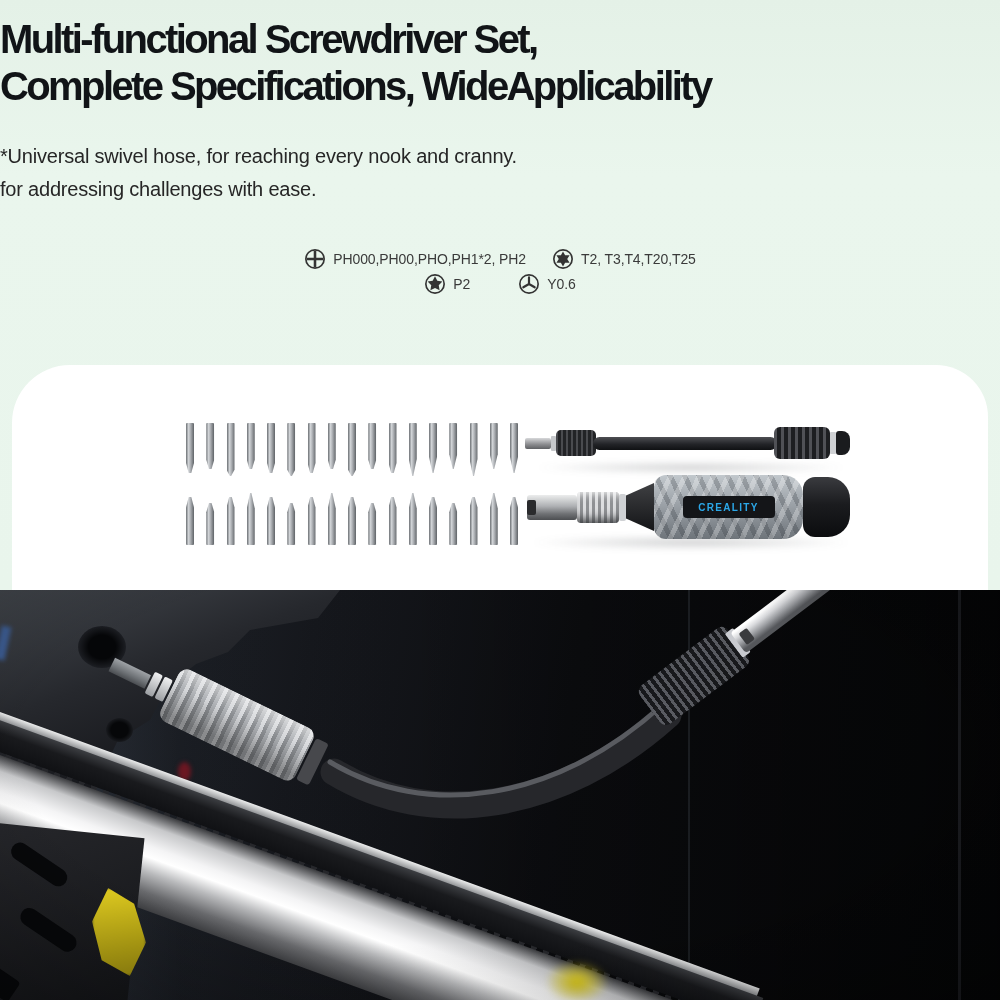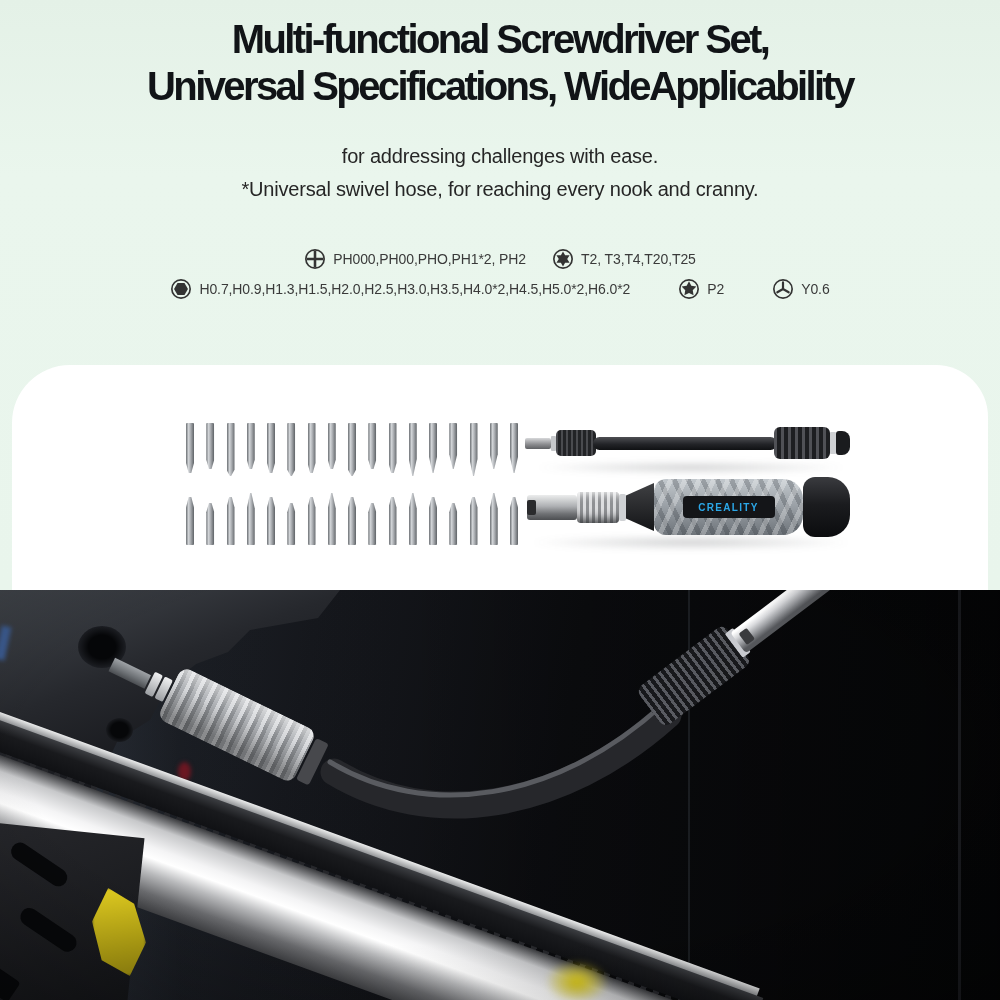--- a/index.html
+++ b/index.html
@@ -1,25 +1,25 @@
 <!DOCTYPE html>
 <html><head>
 <meta charset="utf-8">
 <style>
   html,body{margin:0;padding:0;background:#ffffff;}
   .stage{position:relative;width:1000px;height:1000px;overflow:hidden;
          font-family:"Liberation Sans","DejaVu Sans",sans-serif;background:#e9f5ec;}
 
   
   .hero{position:absolute;top:0;left:0;width:1000px;height:590px;
-        background:linear-gradient(180deg,#e4f1e7 0%,#eaf6ed 30%,#e9f5ec 100%);text-align:center;}
+        background:linear-gradient(180deg,#e4f1e7 0%,#eaf6ed 30%,#e9f5ec 100%);text-align:left;}
   .title{margin-top:16px;font-weight:700;font-size:40px;line-height:47px;
          letter-spacing:-2.6px;color:#111417;}
   .desc{margin-top:30px;font-size:20px;line-height:33px;color:#262626;letter-spacing:-0.2px;}
-  .specs{margin-top:40px;display:flex;flex-direction:column;gap:5px;color:#3a3a3a;}
+  .specs{margin-top:40px;display:flex;flex-direction:column;color:#3a3a3a;}
   .spec-row{display:flex;justify-content:center;align-items:center;height:25px;}
   .spec-row.r1{gap:26px;}
   .spec-row.r2{gap:48px;}
   .spec-item{display:flex;align-items:center;gap:7px;font-size:14px;letter-spacing:-0.1px;}
   .spec-item svg{display:block;}
 
   
   .panel{position:absolute;top:365px;left:12px;right:12px;height:225px;background:#ffffff;
          border-radius:58px 52px 0 0;}
   .bits-row{position:absolute;display:flex;justify-content:space-between;}
@@ -59,21 +59,21 @@
          background:linear-gradient(180deg,#eceded,#aeb0b3 45%,#707275 75%,#4c4e51);}
   .h-shaft::before{content:"";position:absolute;left:0;top:5px;width:9px;height:15px;
          background:#2a2b2d;border-radius:2px;}
   .h-ribs{width:42px;height:31px;border-radius:4px;
          background:repeating-linear-gradient(90deg,#dcdddf 0 3px,#8f9194 3px 6px);
          box-shadow:inset 0 8px 8px -6px rgba(255,255,255,.9),inset 0 -10px 10px -6px rgba(40,42,45,.8);}
   .h-ring{width:7px;height:27px;background:#cfd1d4;border-radius:2px;}
   .h-cone{width:28px;height:48px;
          background:linear-gradient(180deg,#3f4043,#141517);
          clip-path:polygon(0 26%,100% 0,100% 100%,0 74%);}
-  .h-grip{flex:1;height:56px;position:relative;border-radius:12px 20px 20px 12px;
+  .h-grip{flex:1;height:64px;position:relative;border-radius:12px 20px 20px 12px;
          background:
            repeating-linear-gradient(115deg,rgba(255,255,255,.28) 0 5px,rgba(255,255,255,0) 5px 13px),
            repeating-linear-gradient(65deg,rgba(55,60,66,.28) 0 5px,rgba(55,60,66,0) 5px 13px),
            linear-gradient(180deg,#c2c8cd,#949aa0 55%,#6e747a); padding-left: 39px;}
   .h-label{position:absolute;left:50%;top:50%;transform:translate(-50%,-50%);
          width:92px;height:22px;background:#141518;border-radius:4px;
          display:flex;align-items:center;justify-content:center;}
   .h-label span{font-size:10px;font-weight:700;letter-spacing:1.3px;color:#2ba7e8;}
   .h-cap{width:47px;height:60px;border-radius:12px 22px 22px 12px;
          background:linear-gradient(180deg,#3a3b3f,#1b1c1f 45%,#0b0c0e);}
@@ -141,25 +141,25 @@
   .vignette{position:absolute;inset:0;background:radial-gradient(ellipse at 45% 40%,rgba(0,0,0,0) 55%,rgba(0,0,0,.35) 100%);}
 </style>
 </head>
 <body>
 
 <div class="stage">
 
   <section class="hero">
     <h1 class="title" style="margin:0;">
       <div style="margin-top:16px;">Multi-functional Screwdriver Set,</div>
-      <div>Universal Specifications, WideApplicability</div>
+      <div>Complete Specifications, WideApplicability</div>
     </h1>
     <div class="desc">
+      <div>*Universal swivel hose, for reaching every nook and cranny.</div>
       <div>for addressing challenges with ease.</div>
-      <div>*Universal swivel hose, for reaching every nook and cranny.</div>
     </div>
 
     <div class="specs">
       <div class="spec-row r1">
         <div class="spec-item">
           <span>
             <svg width="22" height="22" viewBox="0 0 24 24">
                 <circle cx="12" cy="12" r="10" fill="none" stroke="#333" stroke-width="1.8"></circle>
                 <path d="M10.6 3h2.8v7.6H21v2.8h-7.6V21h-2.8v-7.6H3v-2.8h7.6z" fill="#333"></path>
               </svg>
@@ -174,29 +174,20 @@
               </svg>
           </span>
           <span>T2, T3,T4,T20,T25</span>
         </div>
       </div>
       <div class="spec-row r2">
         <div class="spec-item">
           <span>
             <svg width="22" height="22" viewBox="0 0 24 24">
                 <circle cx="12" cy="12" r="10" fill="none" stroke="#333" stroke-width="1.8"></circle>
-                <path d="M19.6 12 15.8 18.58 8.2 18.58 4.4 12 8.2 5.42 15.8 5.42 Z" fill="#333"></path>
-              </svg>
-          </span>
-          <span>H0.7,H0.9,H1.3,H1.5,H2.0,H2.5,H3.0,H3.5,H4.0*2,H4.5,H5.0*2,H6.0*2</span>
-        </div>
-        <div class="spec-item">
-          <span>
-            <svg width="22" height="22" viewBox="0 0 24 24">
-                <circle cx="12" cy="12" r="10" fill="none" stroke="#333" stroke-width="1.8"></circle>
                 <path d="M12 3.5 14.53 8.52 20.08 9.37 16.09 13.33 17 18.88 12 16.3 7 18.88 7.91 13.33 3.92 9.37 9.47 8.52 Z" fill="#333"></path>
               </svg>
           </span>
           <span>P2</span>
         </div>
         <div class="spec-item">
           <span>
             <svg width="22" height="22" viewBox="0 0 24 24">
                 <circle cx="12" cy="12" r="10" fill="none" stroke="#333" stroke-width="1.8"></circle>
                 <path d="M12 12 L12 4.8 M12 12 L5.8 15.6 M12 12 L18.2 15.6" stroke="#333" stroke-width="2.4" stroke-linecap="round" fill="none"></path>

